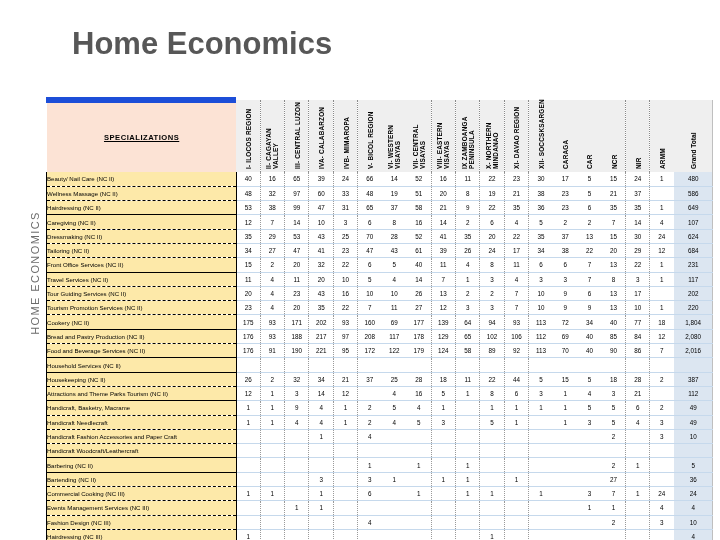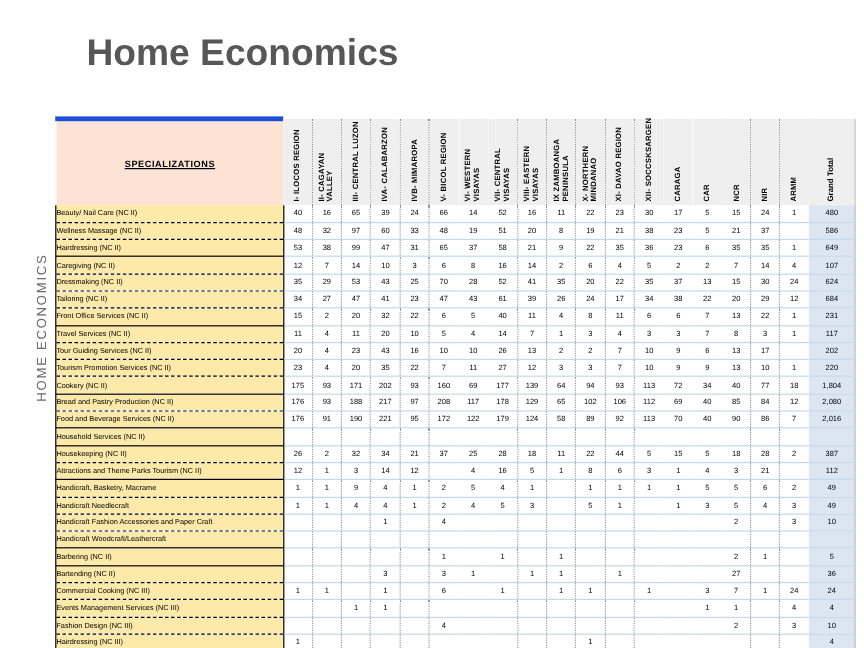--- a/index.html
+++ b/index.html
@@ -75,21 +75,21 @@
     padding: 0;
     margin: 0;
     vertical-align: middle;
     font-weight: normal;
   }
   
   tr.header-row { height: 72px; }
   th.spec-head {
     width: 196px;
     background: #fce3d5;
-    border-top: 4px solid #1d4ed8;
+    border-top: 6px solid #1d4ed8;
     border-left: 1px solid #ffffff;
     text-align: center;
     vertical-align: middle;
   }
   th.spec-head span {
     font-size: 7.6px;
     font-weight: bold;
     letter-spacing: 0.5px;
     text-decoration: underline;
     color: #000;

